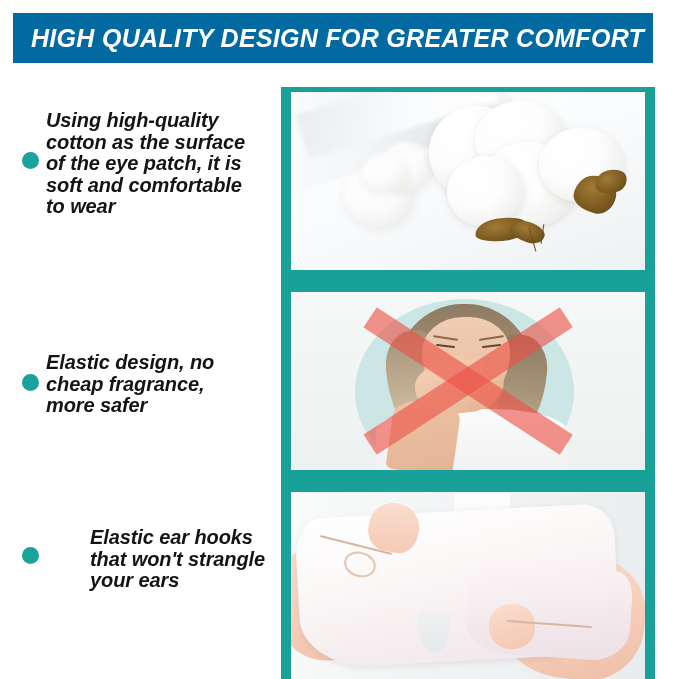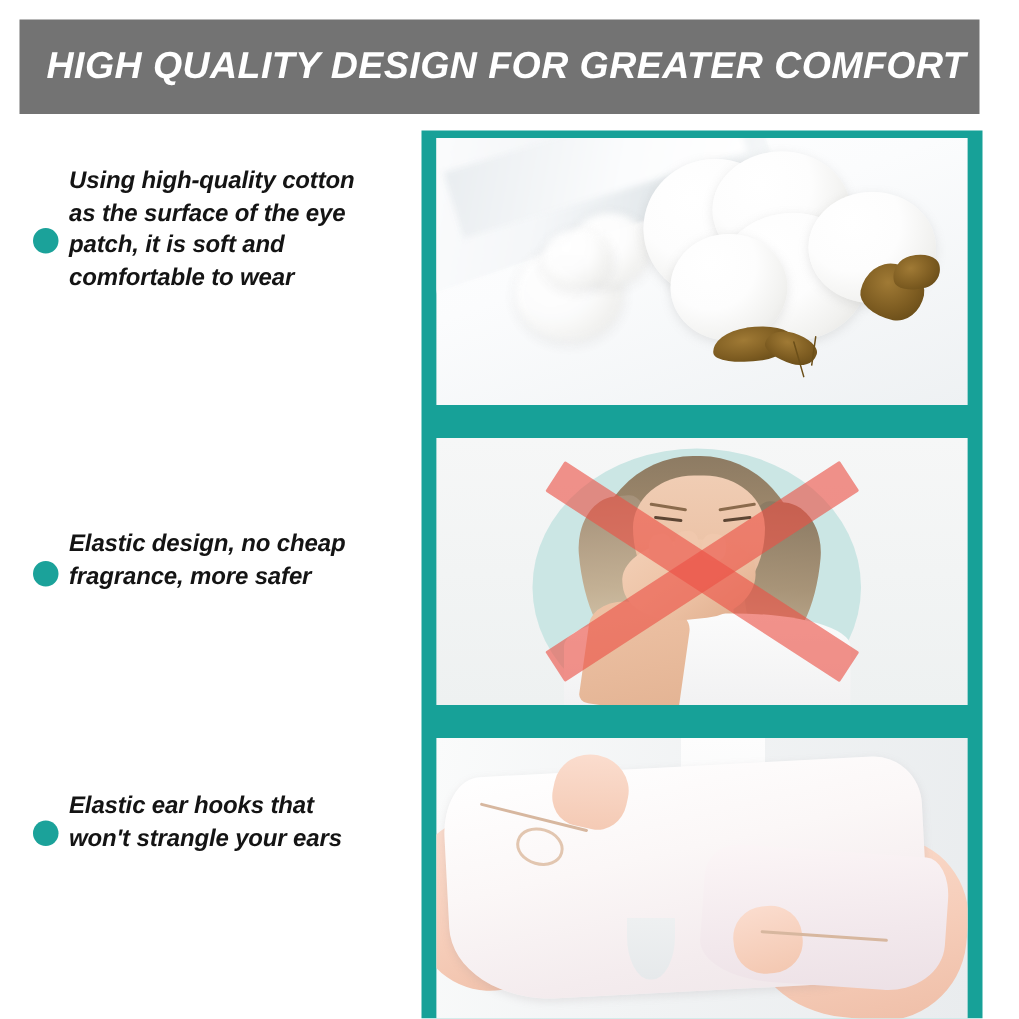--- a/index.html
+++ b/index.html
@@ -7,51 +7,51 @@
     width:679px;height:679px;
     background:#ffffff;
     font-family:"Liberation Sans","DejaVu Sans",sans-serif;
     overflow:hidden;
     position:relative;
   }
   #page{position:absolute;left:0;top:0;width:679px;height:679px;background:#fff;}
 
   
   .banner{
-    position:absolute;left:13px;top:13px;width:640px;height:63px;
-    background:#737373;
+    position:absolute;left:13px;top:13px;width:640px;height:50px;
+    background:#0369a1;
     display:flex;align-items:center;
   }
   .banner-title{
     color:#ffffff;
     font-style:italic;font-weight:bold;
     font-size:25px;letter-spacing:0.3px;
     margin-left:18px;white-space:nowrap;
     font-family:"Liberation Sans","DejaVu Sans",sans-serif;
   }
 
   
   .bullets{position:absolute;left:0;top:80px;width:272px;height:599px;}
   .bullet-row{position:absolute;left:0;width:272px;display:flex;align-items:flex-start;}
   .bullet-row.r0{top:30px;}
   .bullet-row.r1{top:272px;}
-  .bullet-row.r2{top:447px;}
+  .bullet-row.r2{top:447px;gap:44px;}
   .bullet-dot{
     width:17px;height:17px;border-radius:50%;
     background:#1BA29A;flex:0 0 auto;margin-left:22px;
   }
   .bullet-row.r0 .bullet-dot{margin-top:42px;}
   .bullet-row.r1 .bullet-dot{margin-top:22px;}
   .bullet-row.r2 .bullet-dot{margin-top:20px;}
   .bullet-text{
     margin-left:7px;
     width:208px;
     color:#141414;
     font-weight:bold;font-style:italic;
-    font-size:16px;line-height:21.5px;
+    font-size:20px;line-height:21.5px;
     letter-spacing:-0.1px;
   }
 
   
   .frame{
     position:absolute;left:281px;top:87px;width:374px;height:592px;
     background:#17A198;
   }
   .photo{
     position:absolute;left:10px;width:354px;

